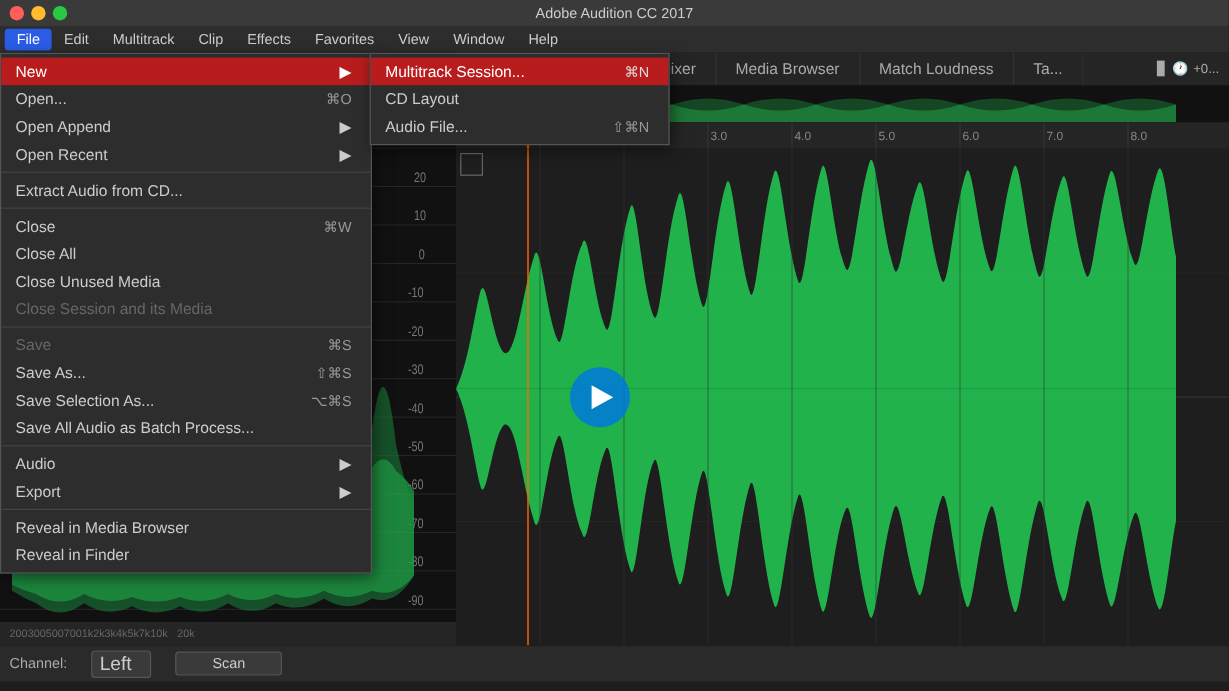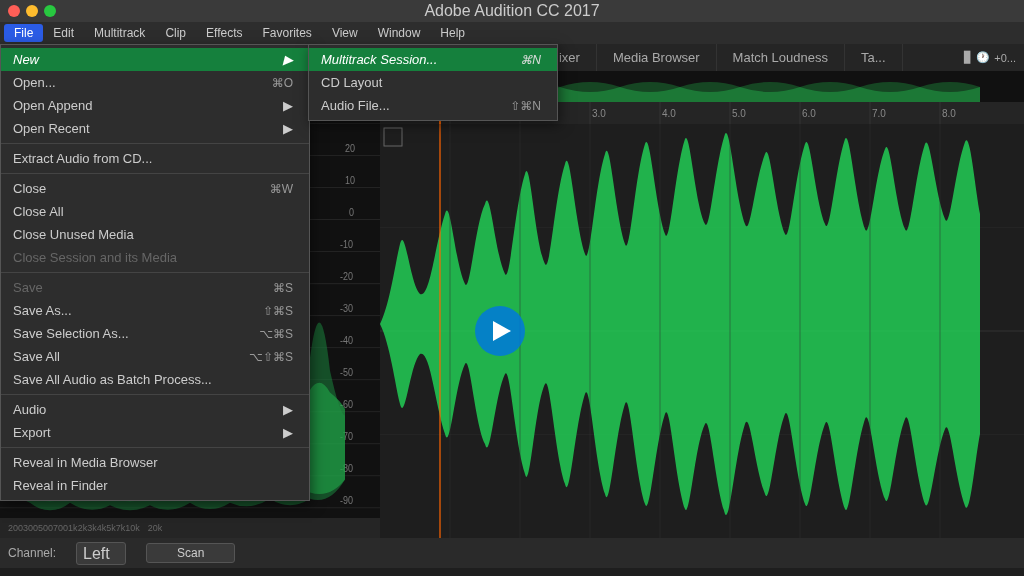--- a/index.html
+++ b/index.html
@@ -15,21 +15,21 @@
     }
 
     
     .title-bar {
       height: 22px;
       background: #3a3a3a;
       display: flex;
       align-items: center;
       justify-content: center;
       color: #ccc;
-      font-size: 16px;
+      font-size: 12px;
       position: relative;
     }
     .title-bar .traffic-lights {
       position: absolute;
       left: 8px;
       display: flex;
       gap: 6px;
     }
     .traffic-light {
       width: 12px;
@@ -151,23 +151,22 @@
       display: flex;
       align-items: center;
       justify-content: space-between;
       padding: 4px 16px 4px 12px;
       color: #ccc;
       cursor: pointer;
       font-size: 13px;
       white-space: nowrap;
     }
     .dropdown-item.highlighted {
-      background: #15803d;
+      background: #b91c1c;
       color: #fff;
-      font-style: italic;
     }
     .dropdown-item.disabled {
       color: #666;
       cursor: default;
     }
     .item-shortcut {
       color: #999;
       font-size: 12px;
       margin-left: 20px;
     }
@@ -536,24 +535,20 @@
       </div>
       <div class="dropdown-item">
         <span>Save As...</span>
         <span class="item-shortcut">⇧⌘S</span>
       </div>
       <div class="dropdown-item">
         <span>Save Selection As...</span>
         <span class="item-shortcut">⌥⌘S</span>
       </div>
       <div class="dropdown-item">
-        <span>Save All</span>
-        <span class="item-shortcut">⌥⇧⌘S</span>
-      </div>
-      <div class="dropdown-item">
         <span>Save All Audio as Batch Process...</span>
       </div>
     </div>
 
     <div class="menu-section">
       <div class="dropdown-item">
         <span>Audio</span>
         <span class="arrow-right">▶</span>
       </div>
       <div class="dropdown-item">

